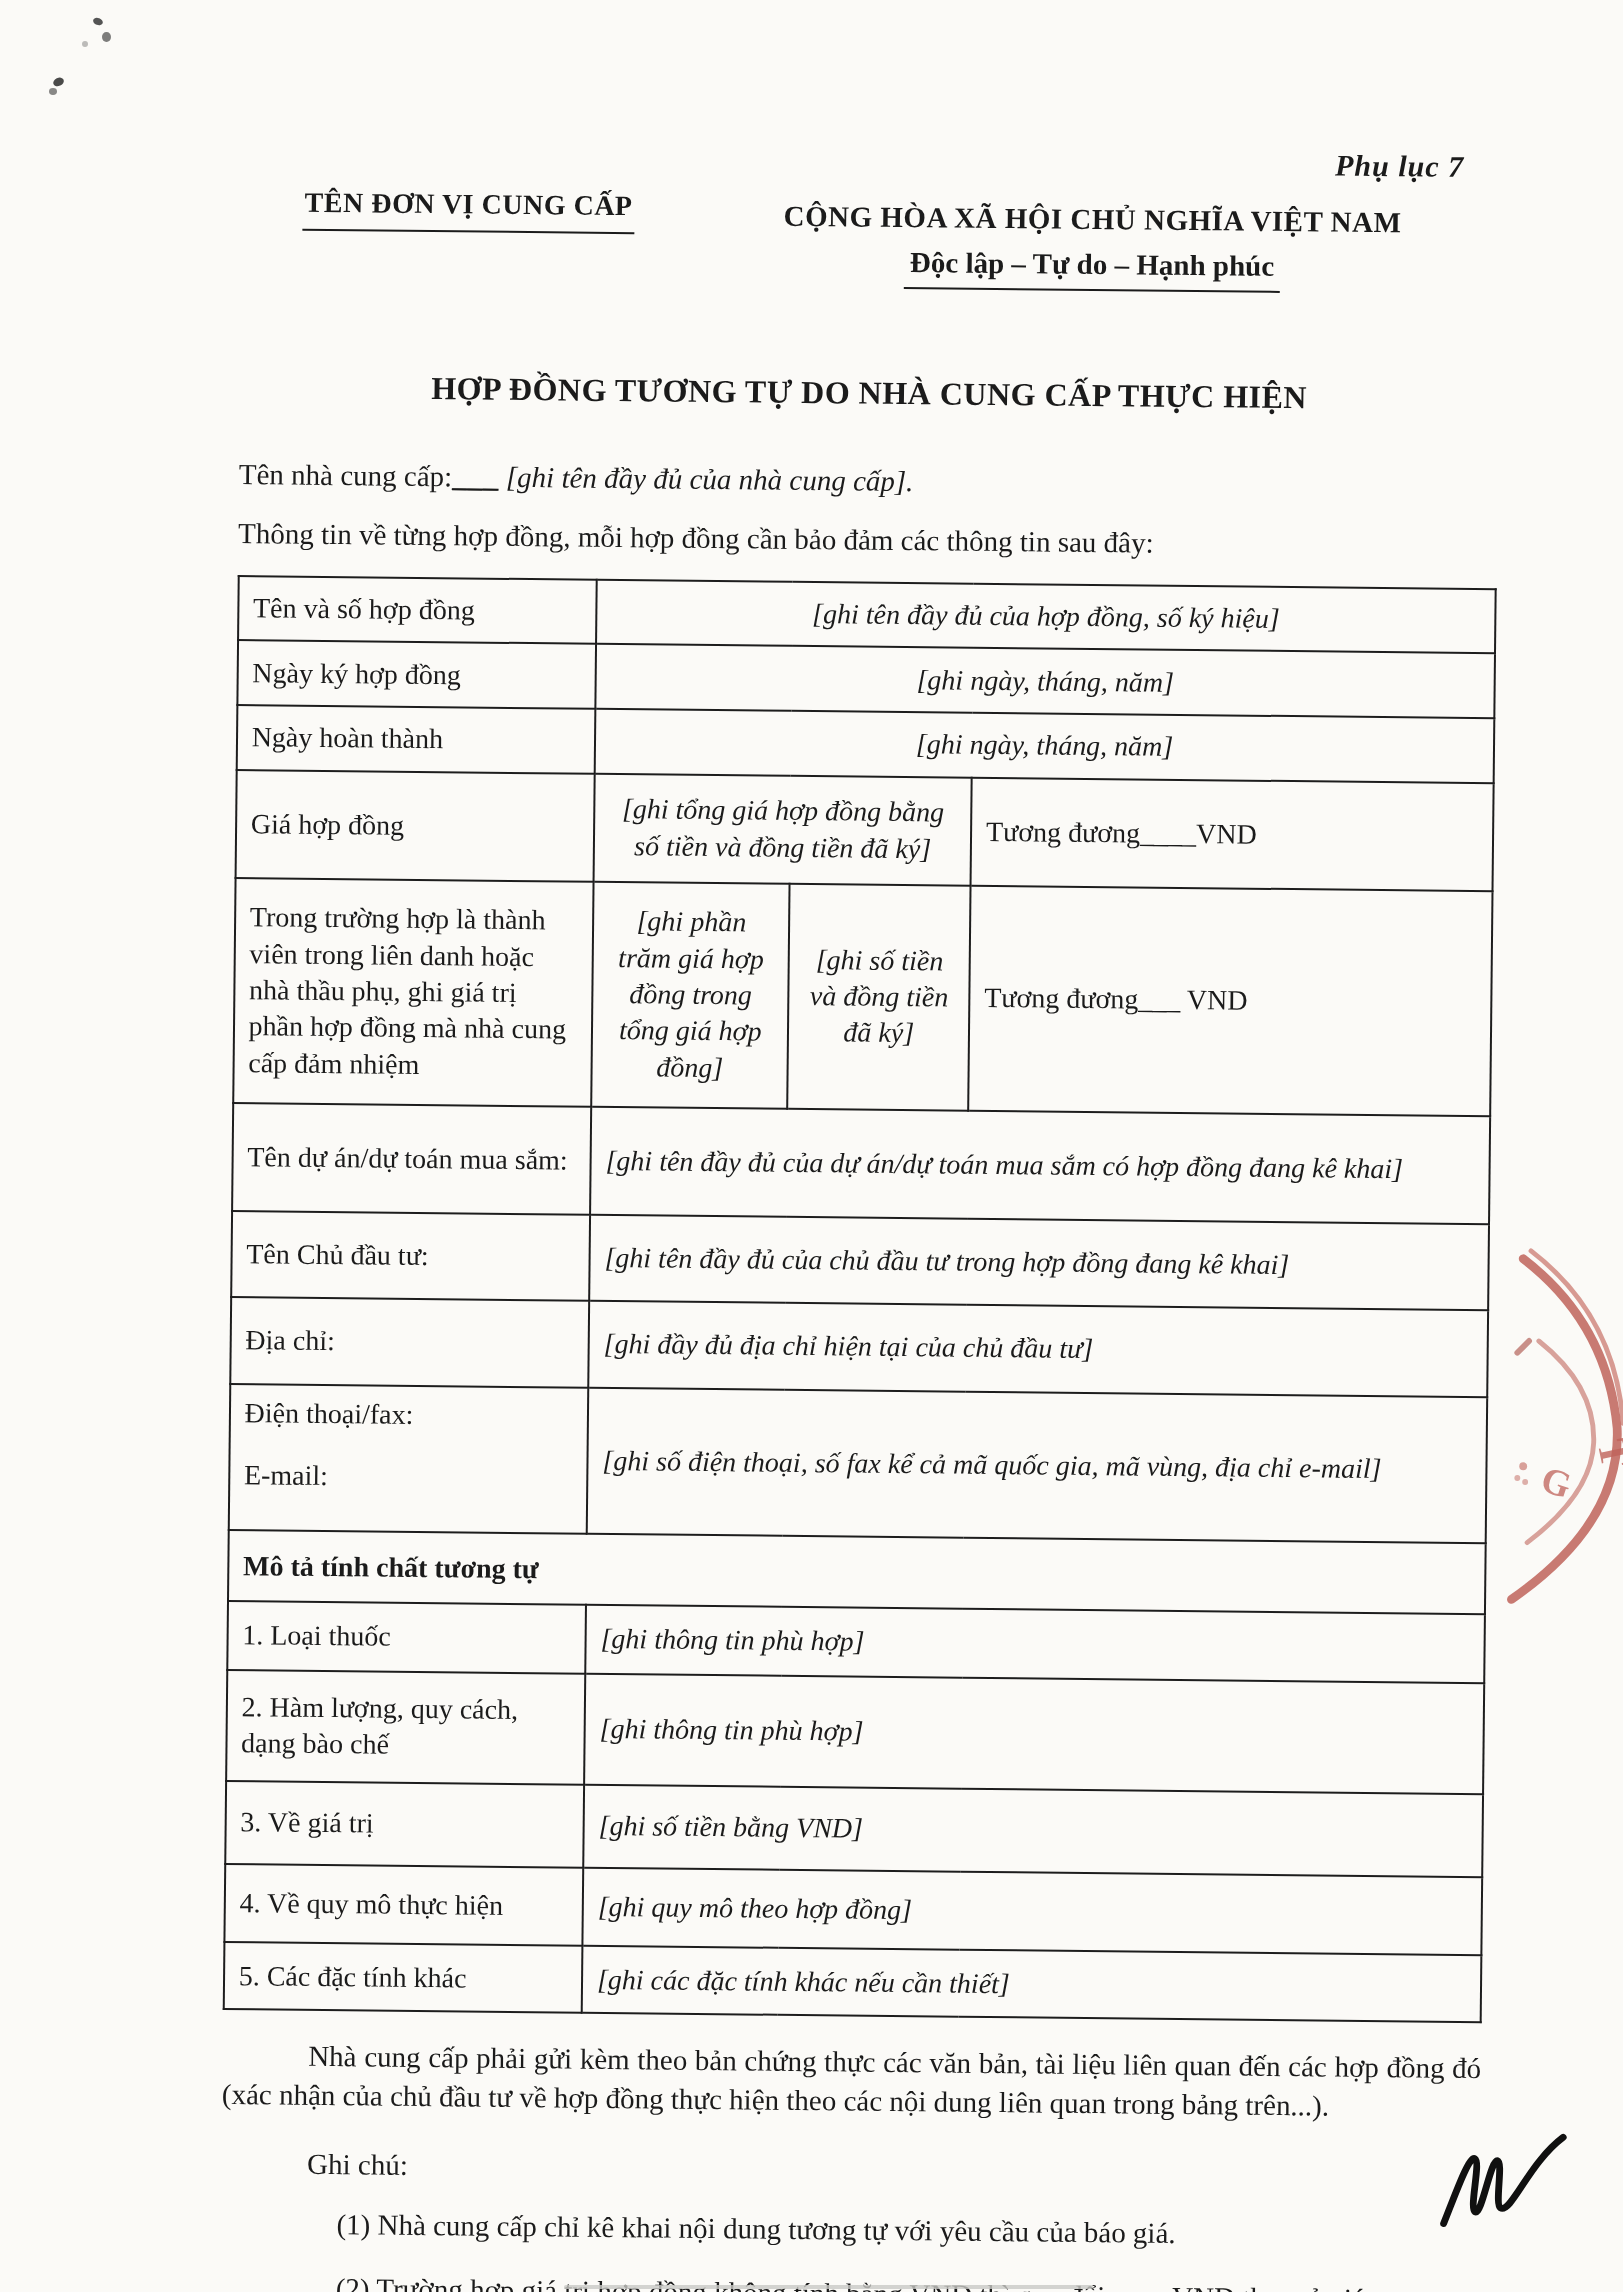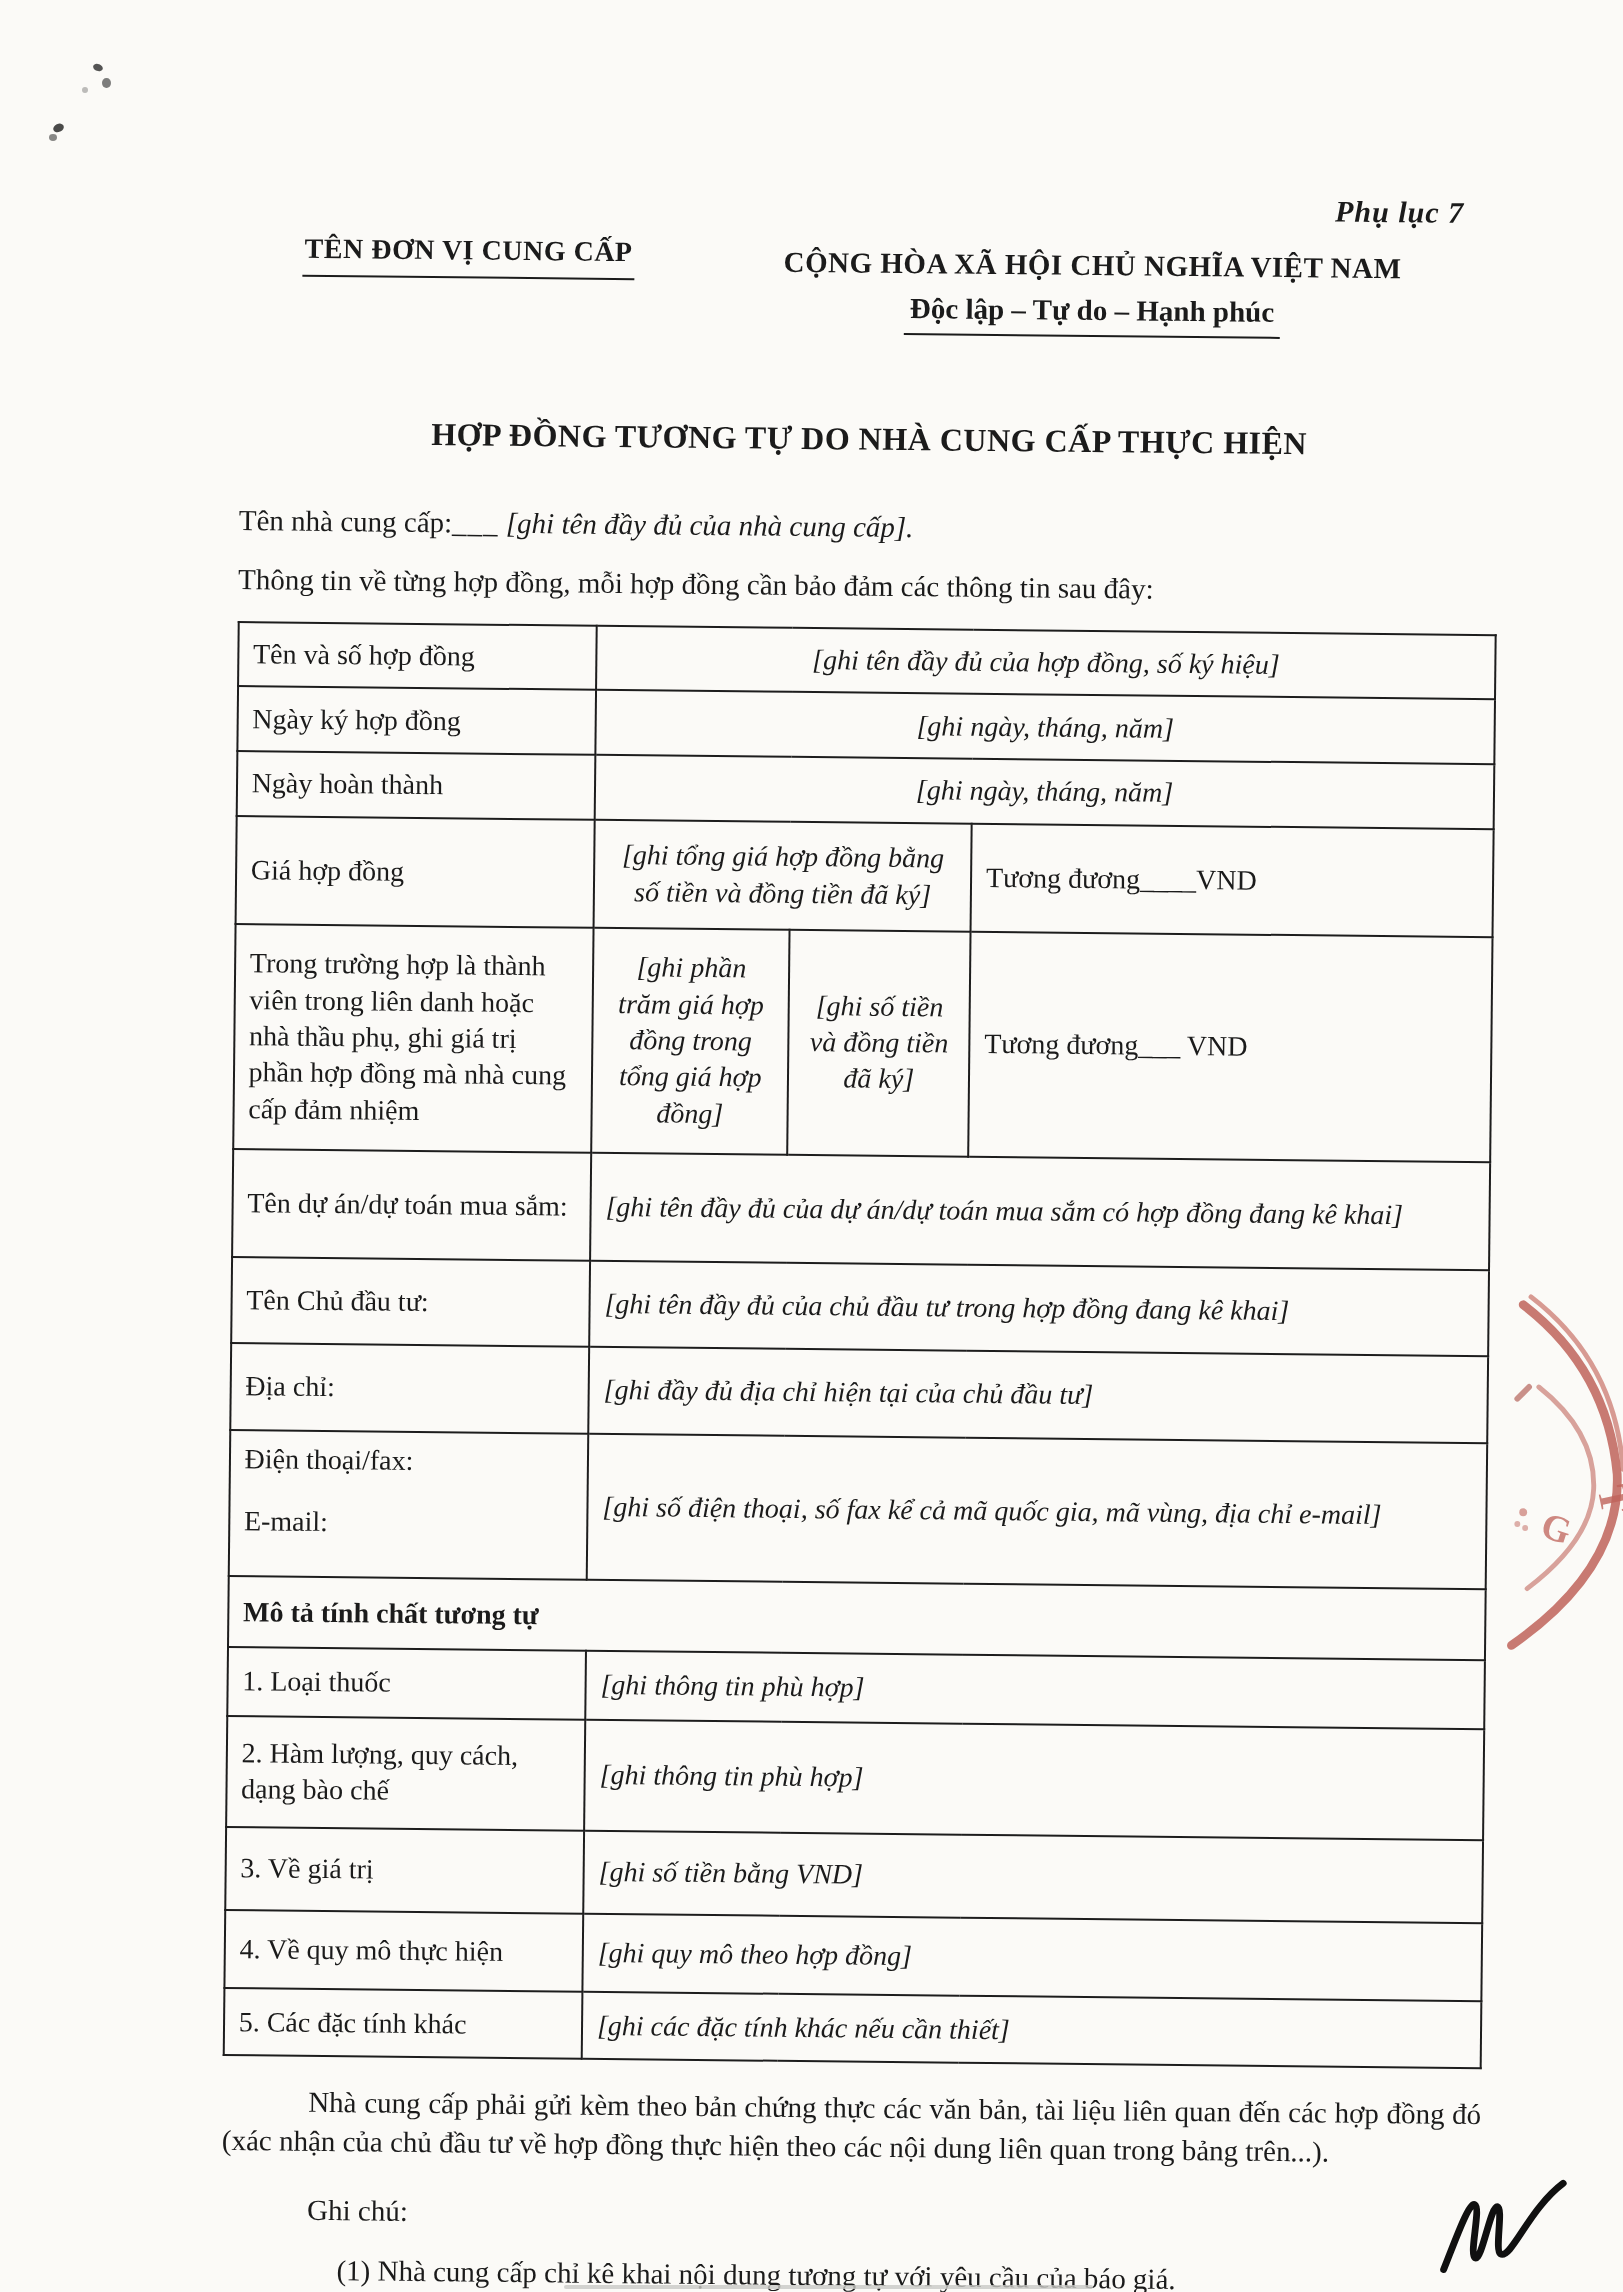--- a/index.html
+++ b/index.html
@@ -2,36 +2,36 @@
 <html><head>
 <meta charset="utf-8">
 <style>
   html,body{margin:0;padding:0;}
   body{
     width:1623px;height:2293px;position:relative;overflow:hidden;
     background:#fbfaf7;
     font-family:"Liberation Serif","DejaVu Serif",serif;
     color:#1b1b1b;
   }
-  .page{position:absolute;inset:0;margin-top:46px;}
+  .page{position:absolute;inset:0;}
   .scan-content{position:absolute;inset:0;transform:rotate(0.6deg);transform-origin:804px 1127px;}
 
   .appendix{position:absolute;top:143px;left:1325px;font-size:30px;font-weight:bold;font-style:italic;letter-spacing:1px;}
 
   .header-left{position:absolute;top:192px;left:263px;width:392px;text-align:center;font-size:28px;font-weight:bold;letter-spacing:0.5px;}
   .header-left .hl-text{display:inline-block;padding:0 2px 9.8px 2px;border-bottom:2.9px solid #1b1b1b;}
   .header-right{position:absolute;top:200px;left:725px;width:716px;text-align:center;}
   .hr-line1{font-size:29px;font-weight:bold;letter-spacing:0.5px;}
   .hr-line2{display:inline-block;margin-top:11.8px;font-size:29px;font-weight:bold;padding:0 5.9px 7.8px 5.9px;border-bottom:2.9px solid #1b1b1b;}
 
   .body-flow{position:absolute;left:232px;top:374px;width:1259px;}
   .doc-title{text-align:center;font-size:32px;font-weight:bold;letter-spacing:0.5px;margin:0 0 51px 0;}
   .intro-line{font-size:29px;margin:0 0 21.6px 0;line-height:1.3;}
   .hint{font-style:italic;}
-  .gap-underscores{letter-spacing:1px;}
+  .gap-underscores{letter-spacing:1px;text-decoration:underline;}
 
   table.form{border-collapse:collapse;width:100%;margin-top:13.7px;table-layout:fixed;}
   table.form td{border:2px solid #1d1d1d;padding:7.8px 13.7px;font-size:28px;line-height:1.3;vertical-align:middle;overflow:hidden;}
   td.lbl{text-align:left;}
   td.val-c{text-align:center;font-style:italic;}
   td.val-l{text-align:left;font-style:italic;}
   td.equiv{vertical-align:middle;font-style:normal;}
   td.top{vertical-align:top;padding-top:13.7px;}
   tr.r1 td,tr.r2 td,tr.r3 td{height:55px;padding-top:3.9px;padding-bottom:3.9px;}
   tr.r4 td{height:90px;}

